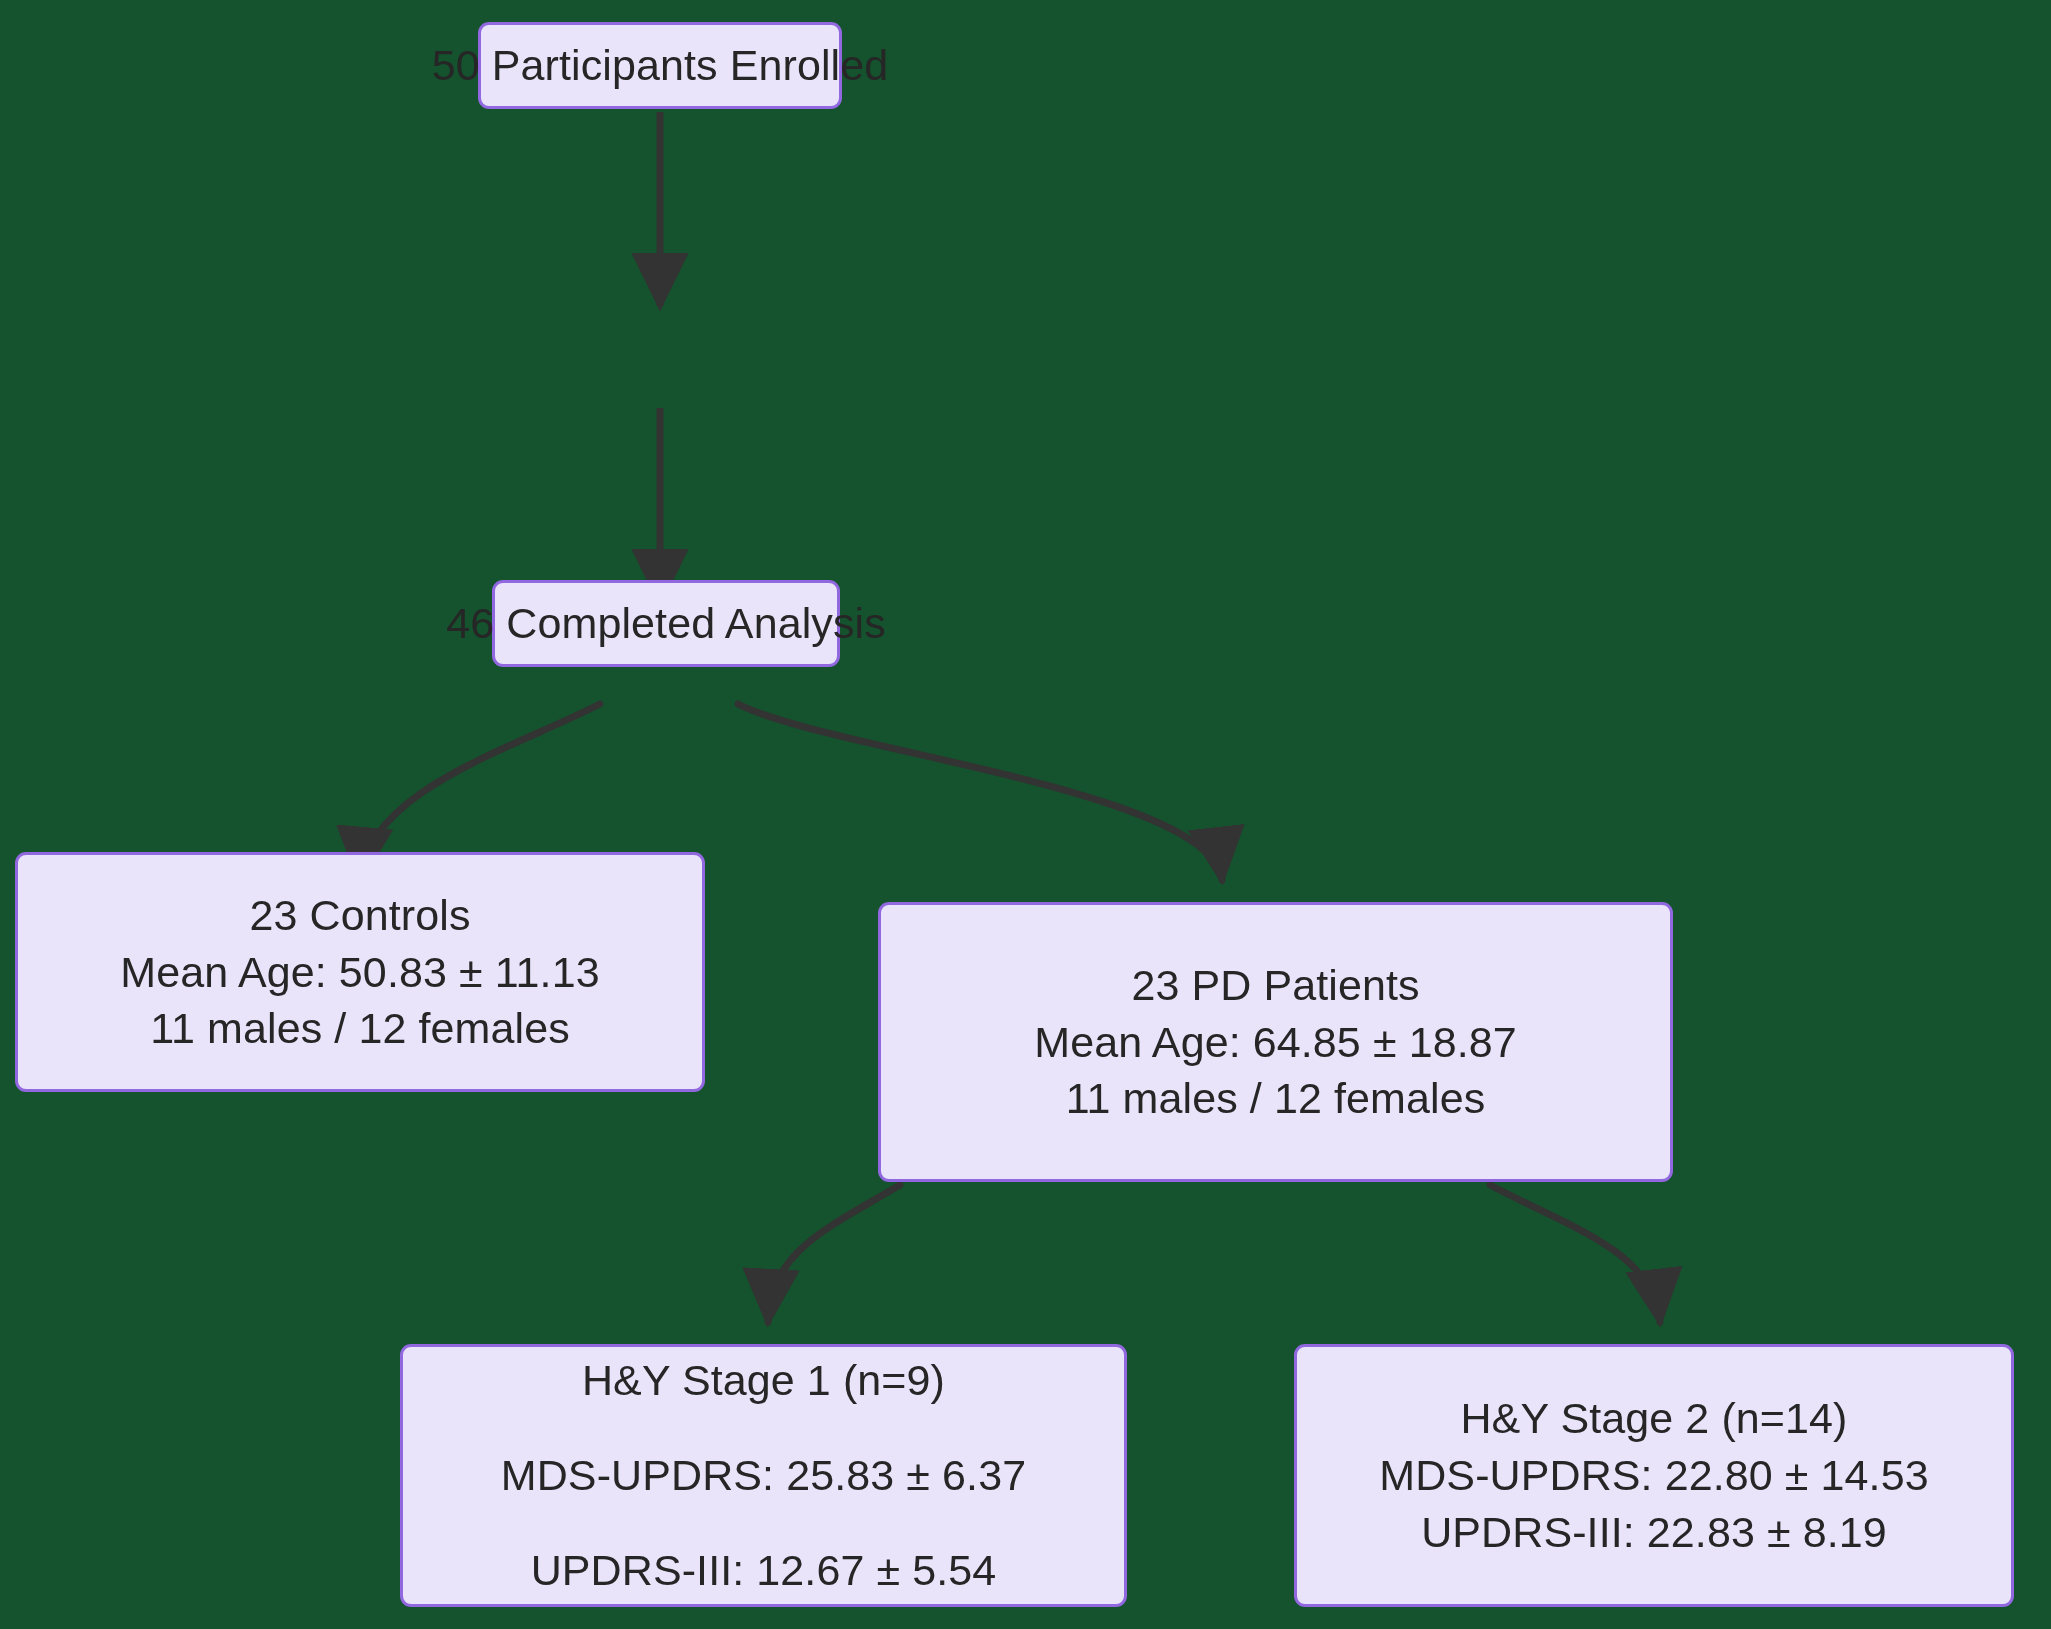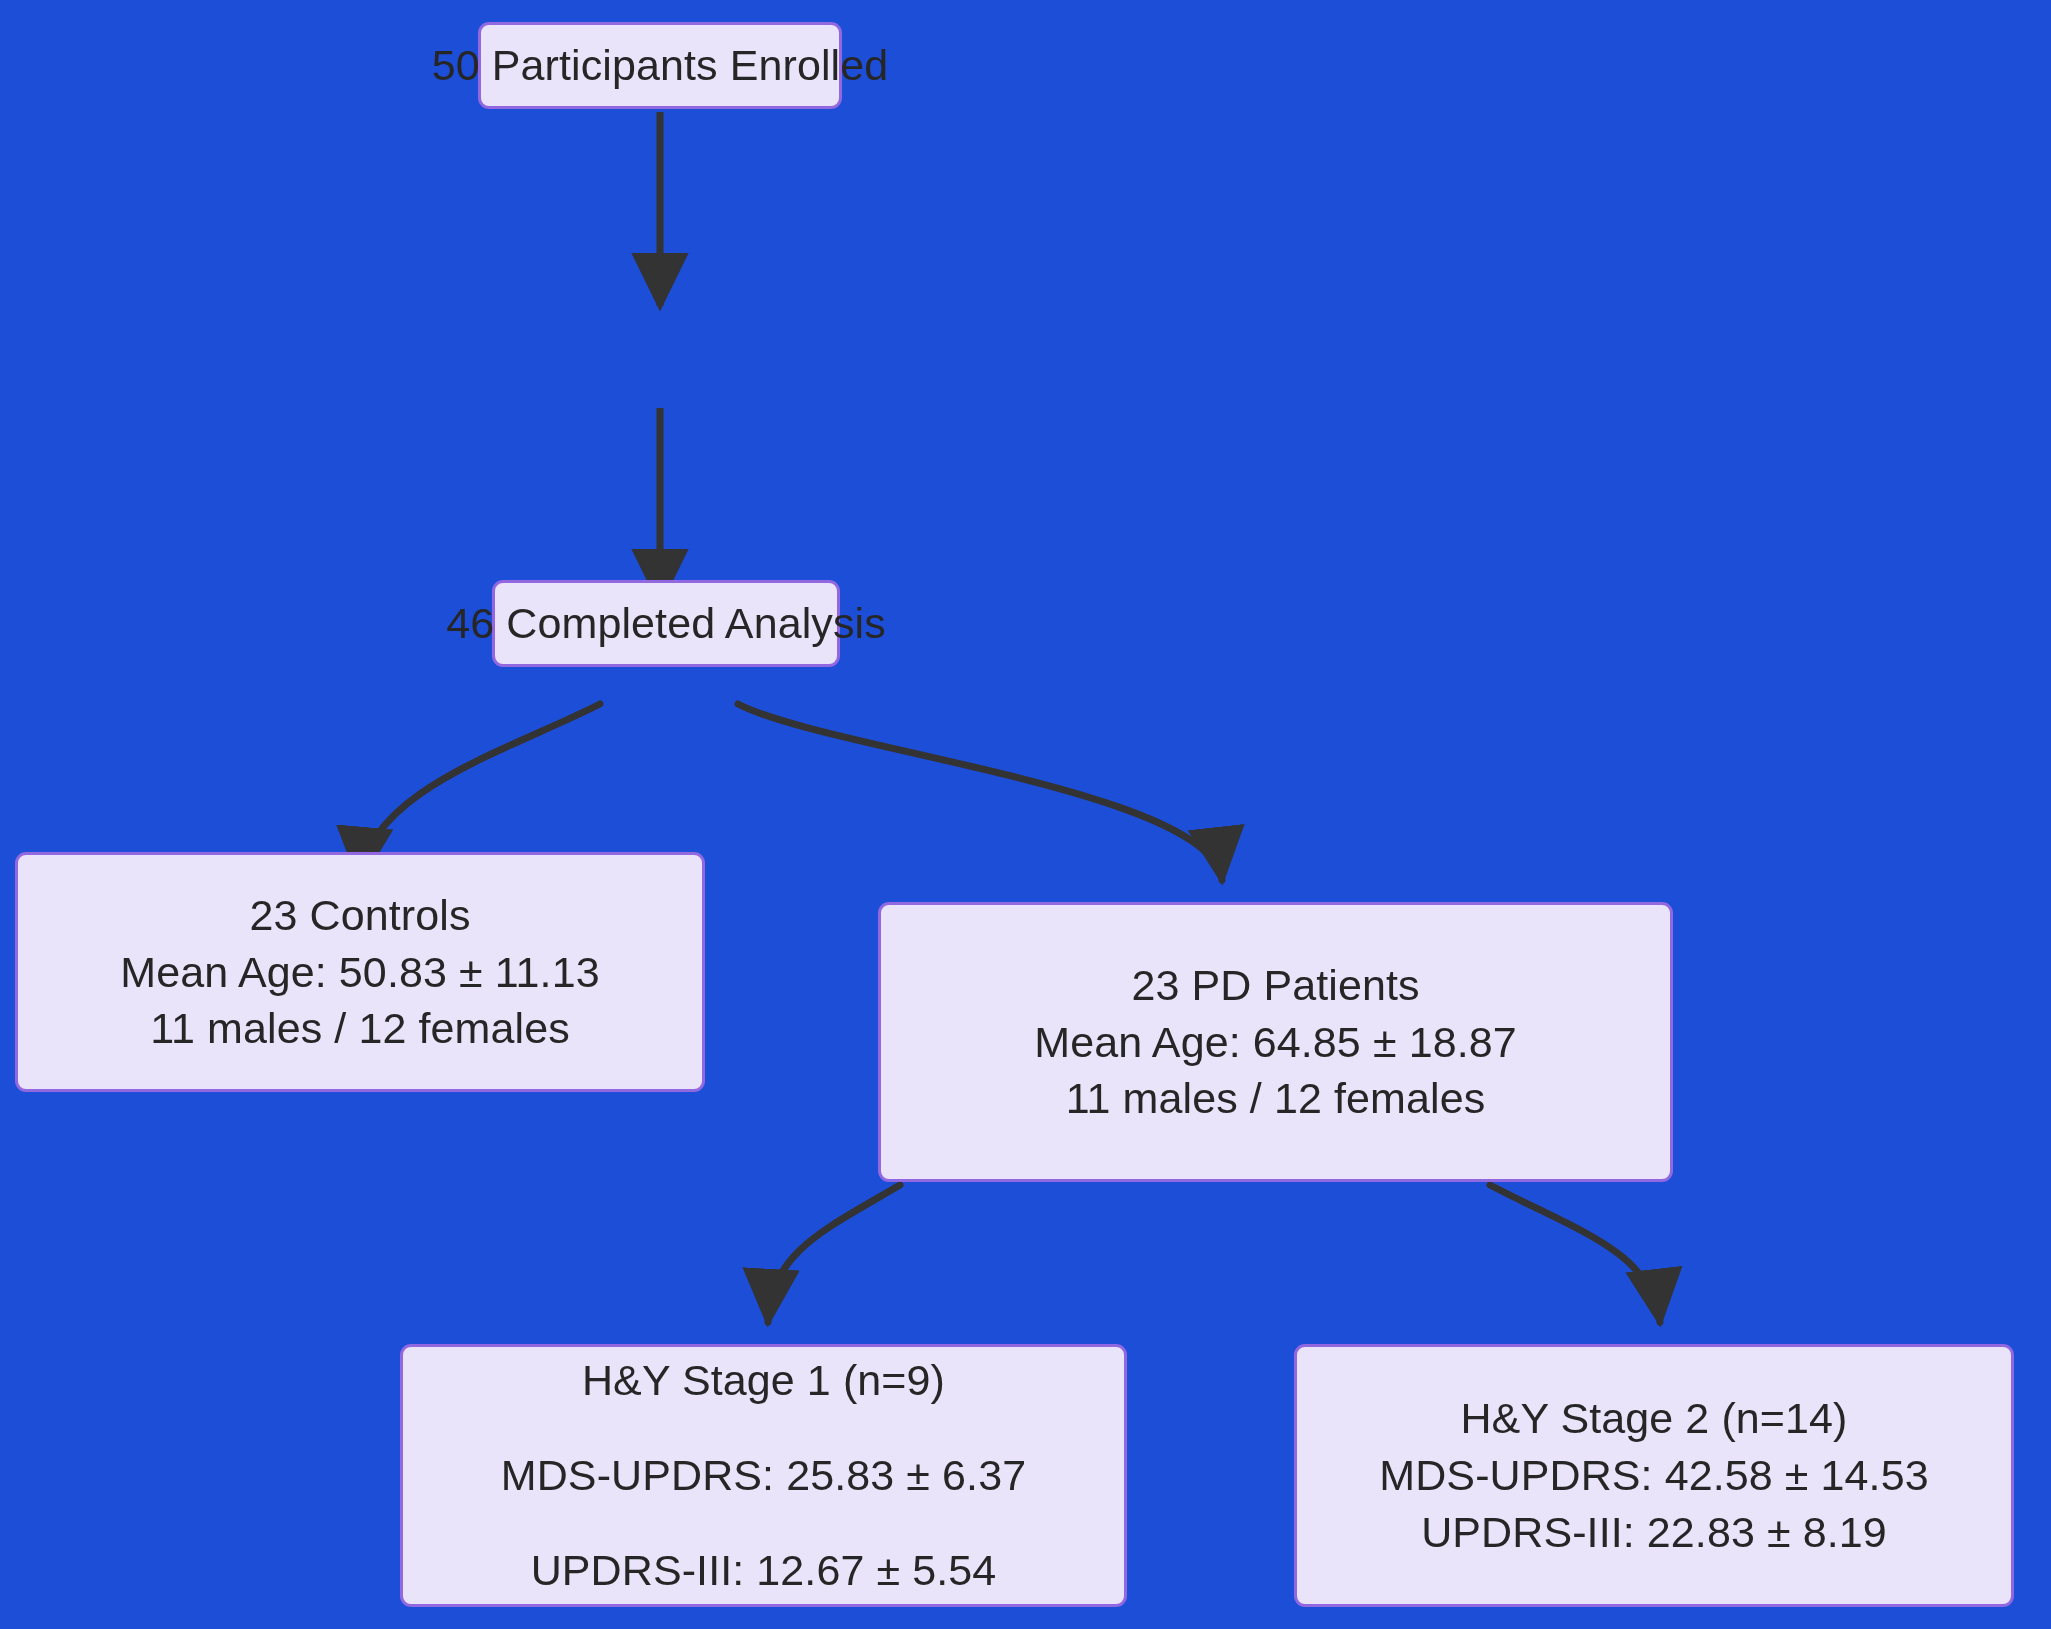--- a/index.html
+++ b/index.html
@@ -4,21 +4,21 @@
 <style>
   html, body {
     margin: 0;
     padding: 0;
     background: #ffffff;
   }
   #canvas {
     position: relative;
     width: 2051px;
     height: 1629px;
-    background: #1d4ed8;
+    background: #14532d;
     overflow: hidden;
     font-family: "Liberation Sans", sans-serif;
   }
   #edges {
     position: absolute;
     left: 0;
     top: 0;
     width: 2051px;
     height: 1629px;
     pointer-events: none;
@@ -99,17 +99,17 @@
   </div>
 
   <div class="node" id="node-hy1">
     <span class="line">H&amp;Y Stage 1 (n=9)</span>
     <span class="line">MDS-UPDRS: 25.83 ± 6.37</span>
     <span class="line">UPDRS-III: 12.67 ± 5.54</span>
   </div>
 
   <div class="node" id="node-hy2">
     <span class="line">H&amp;Y Stage 2 (n=14)</span>
-    <span class="line">MDS-UPDRS: 42.58 ± 14.53</span>
+    <span class="line">MDS-UPDRS: 22.80 ± 14.53</span>
     <span class="line">UPDRS-III: 22.83 ± 8.19</span>
   </div>
 
 </div>
 
 </body></html>

